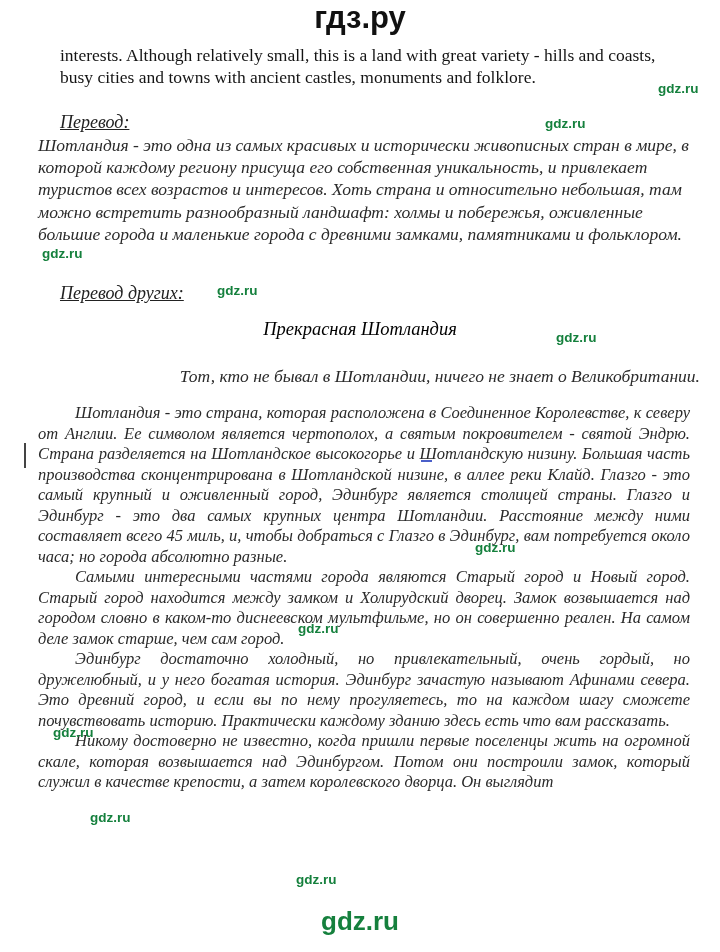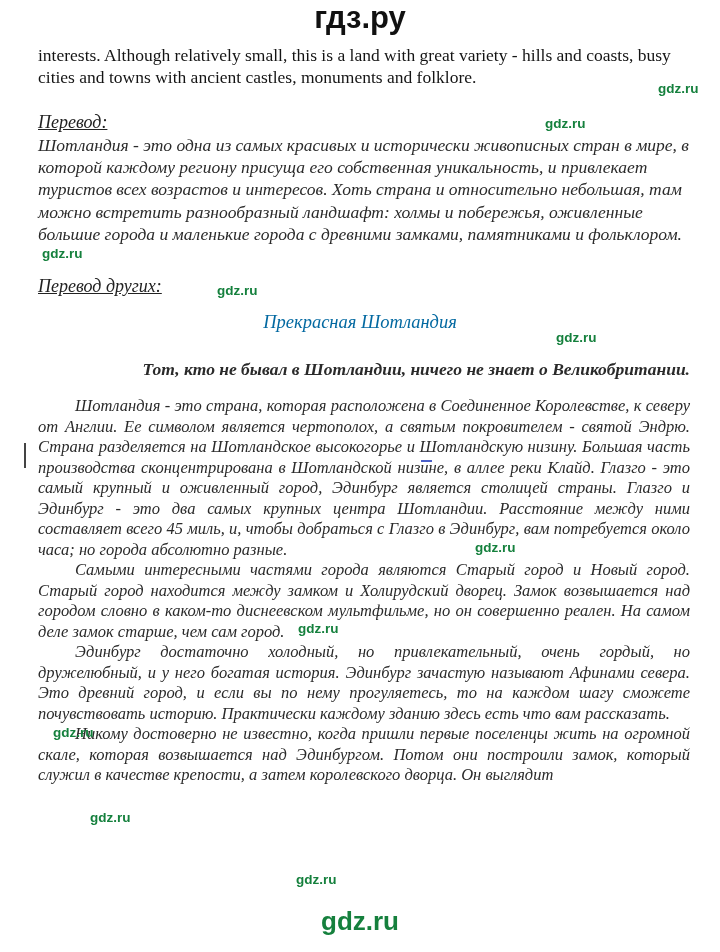--- a/index.html
+++ b/index.html
@@ -14,55 +14,54 @@
   .site-title{
     text-align:center;
     font-family:"Liberation Sans",sans-serif;
     font-weight:700;
     font-size:31px;
     line-height:32px;
     margin-top:2px;
     color:#111;
   }
   .english{
-    margin:11px 28px 0 38px;
+    margin:11px 28px 0 60px;
     font-size:17.5px;
     line-height:21.5px;
     color:#141414;
   }
   .section-label{
     margin:24px 0 0 38px;
     font-style:italic;
     text-decoration:underline;
     font-size:18px;
     color:#222;
     display:inline-block;
   }
-  .label-row{height:30px;}
+  .label-row{height:30px;margin-left:22px;}
   .translation{
-    margin:16px 30px 7px 38px;
+    margin:16px 30px 14px 38px;
     font-style:italic;
     font-size:17.5px;
     line-height:22.2px;
     color:#2a2a2a;
   }
   .story-title{
     margin-top:30px;
     text-align:center;
     font-style:italic;
     font-size:18.5px;
-    color:#0369a1;
+    color:#000000;
   }
   .epigraph{
-    margin:26px 30px 0 38px;
+    margin:26px 20px 0 38px;
     text-align:right;
     font-style:italic;
     font-size:17.5px;
     color:#2a2a2a;
-    font-weight:bold;
   }
   .body-text{
     margin:16px 30px 0 38px;
   }
   .body-text p{
     margin:0;
     font-style:italic;
     font-size:16.5px;
     line-height:20.5px;
     text-align:justify;

